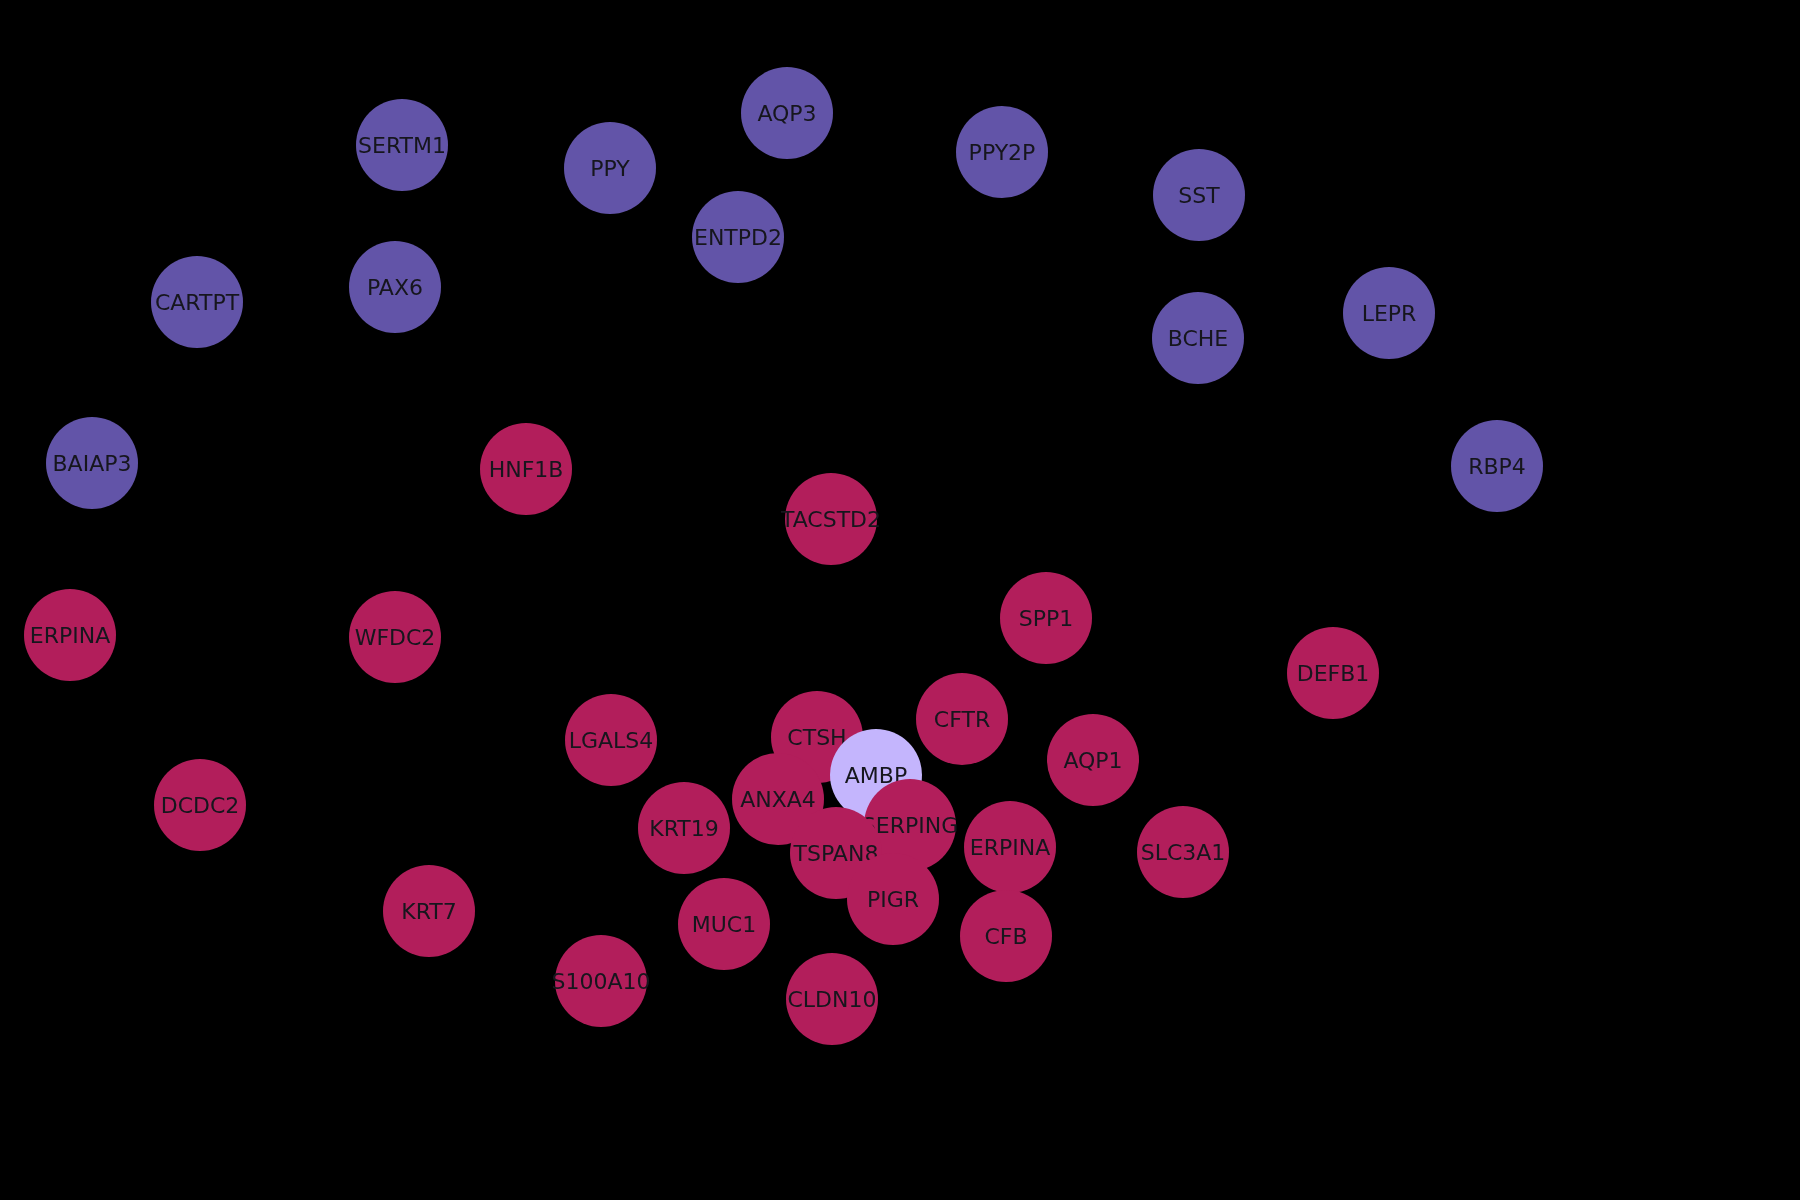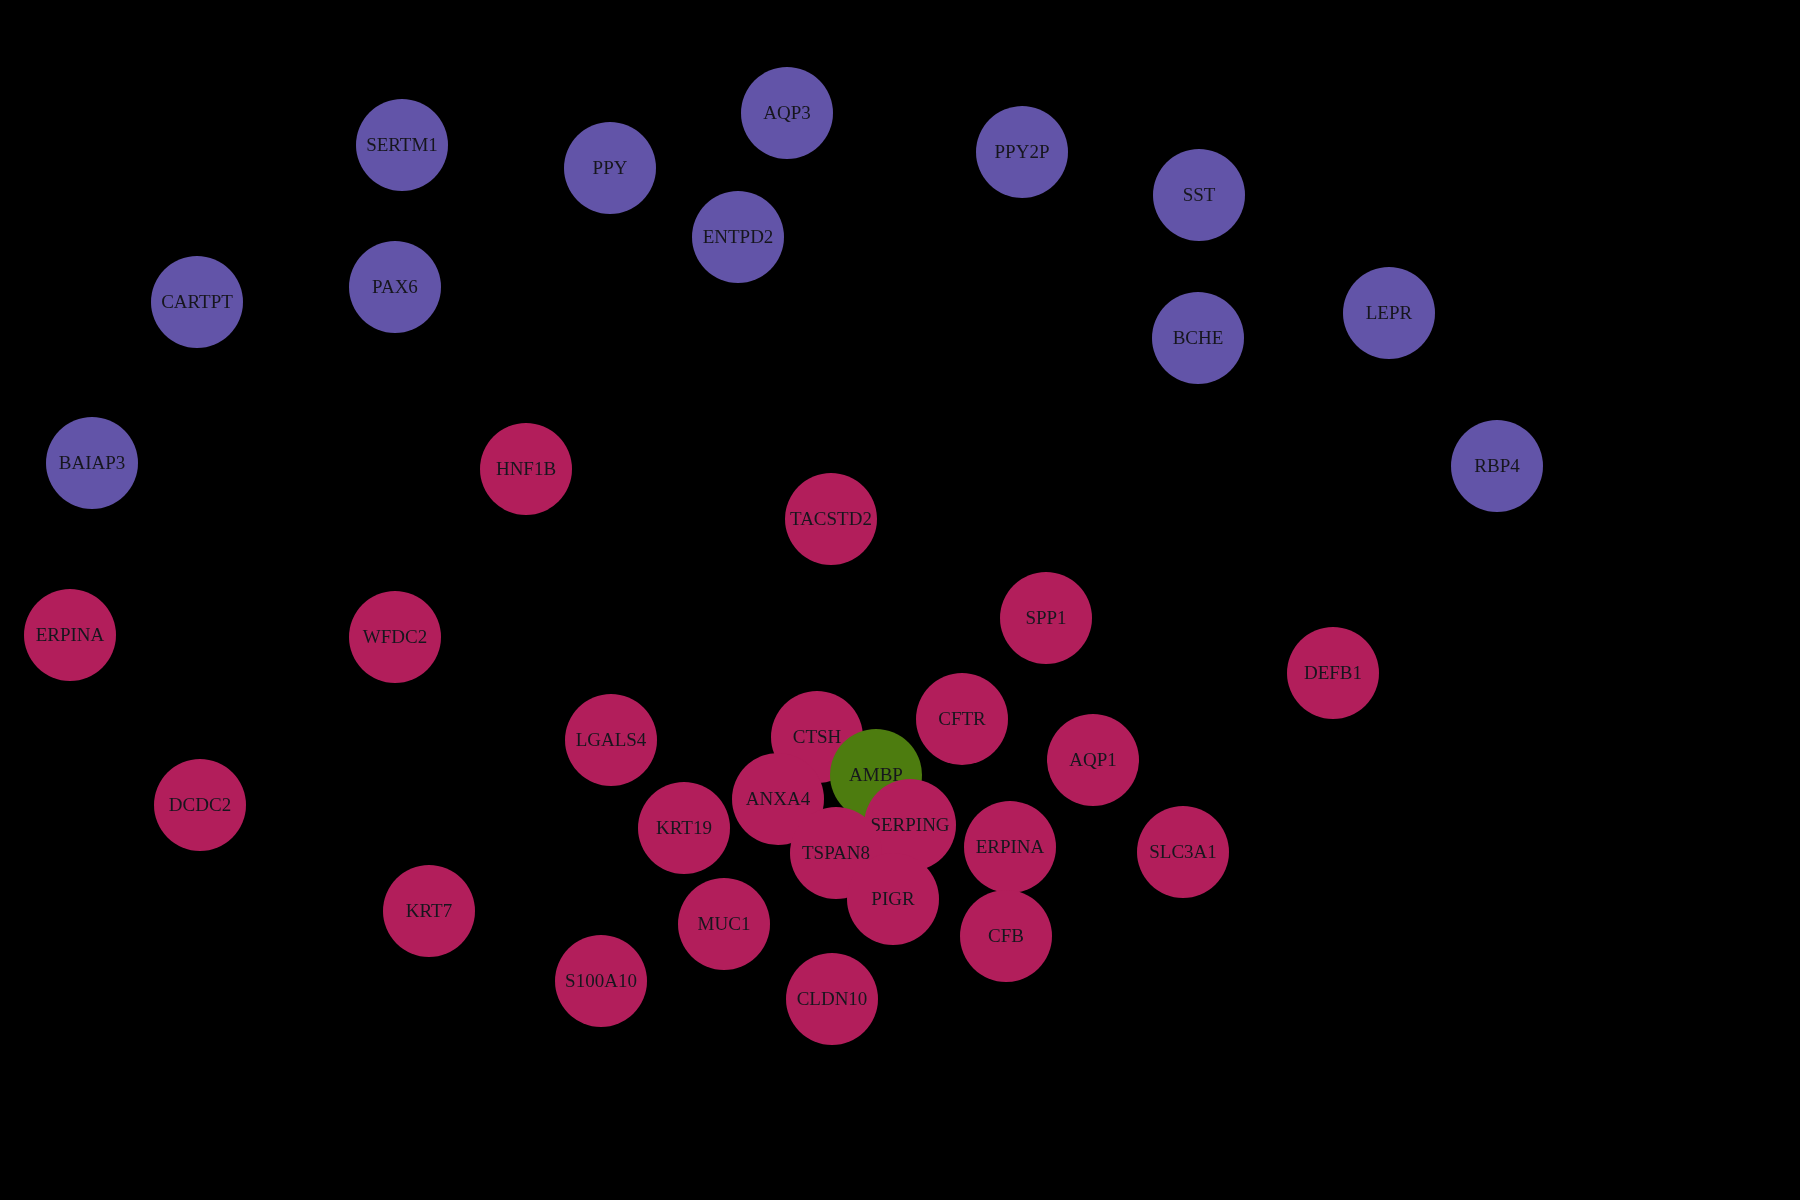--- a/index.html
+++ b/index.html
@@ -19,41 +19,40 @@
     position: absolute;
     width: 92px;
     height: 92px;
     border-radius: 50%;
     display: flex;
     align-items: center;
     justify-content: center;
     box-sizing: border-box;
   }
   .node span {
-    font-size: 19px;
+    font-size: 22px;
     color: #16161d;
     white-space: nowrap;
     pointer-events: none;
-    font-family: Liberation Serif, serif;
   }
 </style>
 </head>
 <body>
 
 <div id="canvas">
     <div class="node" style="left: 356px; top: 99px; background: rgb(98, 84, 168); align-items: center;">
       <span>SERTM1</span>
     </div>
     <div class="node" style="left: 564px; top: 122px; background: rgb(98, 84, 168);">
       <span>PPY</span>
     </div>
     <div class="node" style="left: 741px; top: 67px; background: rgb(98, 84, 168);">
       <span>AQP3</span>
     </div>
-    <div class="node" style="left: 976px; top: 106px; background: rgb(98, 84, 168);">
+    <div class="node" style="left: 956px; top: 106px; background: rgb(98, 84, 168);">
       <span>PPY2P</span>
     </div>
     <div class="node" style="left: 1153px; top: 149px; background: rgb(98, 84, 168);">
       <span>SST</span>
     </div>
     <div class="node" style="left: 692px; top: 191px; background: rgb(98, 84, 168);">
       <span>ENTPD2</span>
     </div>
     <div class="node" style="left: 349px; top: 241px; background: rgb(98, 84, 168);">
       <span>PAX6</span>
@@ -96,21 +95,21 @@
     </div>
     <div class="node" style="left: 771px; top: 691px; background: rgb(178, 30, 91);">
       <span>CTSH</span>
     </div>
     <div class="node" style="left: 916px; top: 673px; background: rgb(178, 30, 91);">
       <span>CFTR</span>
     </div>
     <div class="node" style="left: 1047px; top: 714px; background: rgb(178, 30, 91);">
       <span>AQP1</span>
     </div>
-    <div class="node" style="left: 830px; top: 729px; background: #4d7c0f;">
+    <div class="node" style="left: 830px; top: 729px; background: #c4b5fd;">
       <span>AMBP</span>
     </div>
     <div class="node" style="left: 732px; top: 753px; background: rgb(178, 30, 91);">
       <span>ANXA4</span>
     </div>
     <div class="node" style="left: 154px; top: 759px; background: rgb(178, 30, 91);">
       <span>DCDC2</span>
     </div>
     <div class="node" style="left: 638px; top: 782px; background: rgb(178, 30, 91);">
       <span>KRT19</span>

